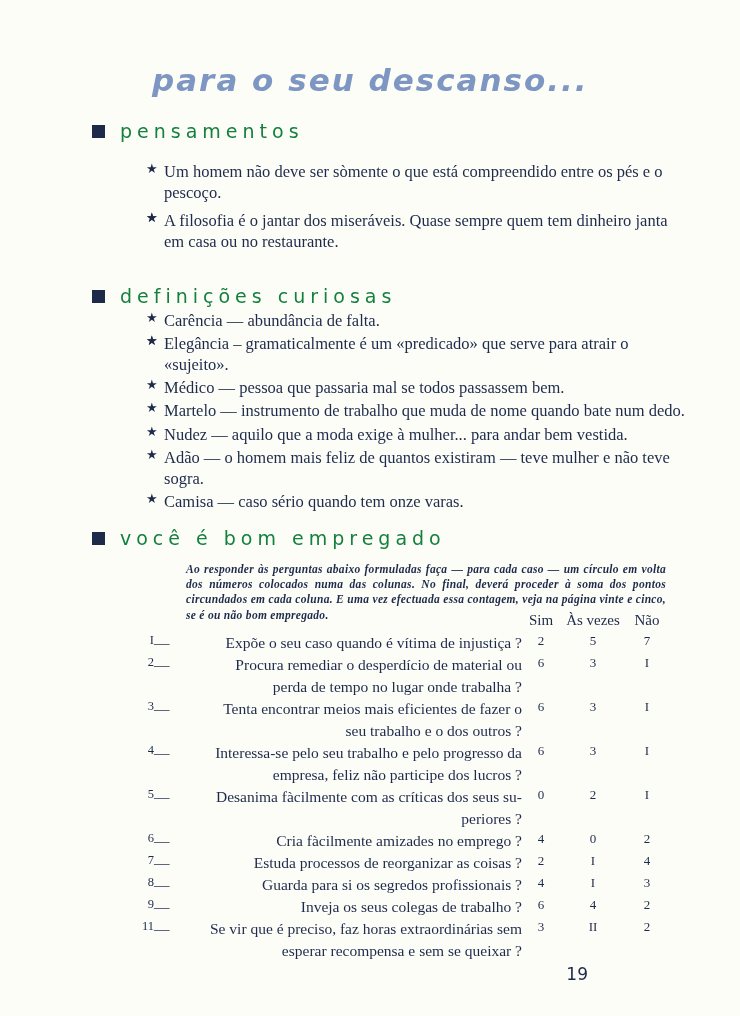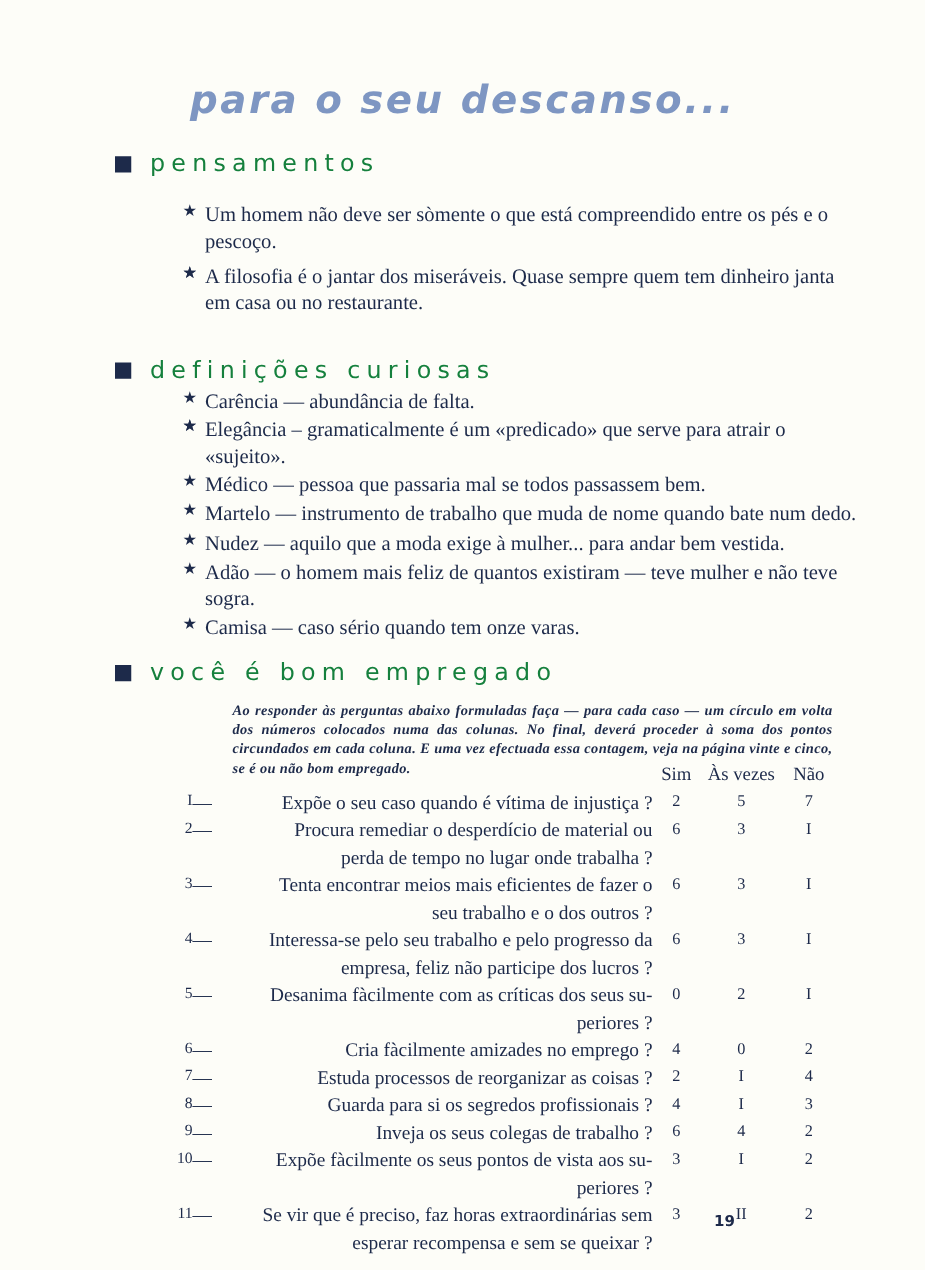--- a/index.html
+++ b/index.html
@@ -159,22 +159,22 @@
     line-height: 1.42;
     vertical-align: top;
   }
   .second-line { display: block; }
   
   .page-number {
     position: absolute;
     right: 56px;
     bottom: 32px;
     font-family: "DejaVu Sans", sans-serif;
-    font-weight: bold;
-    font-size: 12px;
+    font-weight: normal;
+    font-size: 17px;
     color: #1d2a4a;
   }
 </style>
 </head>
 <body>
 
 <div class="page">
 
   <div class="masthead">para o seu descanso...</div>
 
@@ -286,28 +286,20 @@
         </tr>
         <tr>
           <td class="num">9</td>
           <td class="dash">—</td>
           <td class="qtext"><span>Inveja os seus colegas de trabalho ?</span><span class="second-line"></span></td>
           <td class="ans">6</td>
           <td class="ans">4</td>
           <td class="ans">2</td>
         </tr>
         <tr>
-          <td class="num">10</td>
-          <td class="dash">—</td>
-          <td class="qtext"><span>Expõe fàcilmente os seus pontos de vista aos su-</span><span class="second-line">periores ?</span></td>
-          <td class="ans">3</td>
-          <td class="ans">I</td>
-          <td class="ans">2</td>
-        </tr>
-        <tr>
           <td class="num">11</td>
           <td class="dash">—</td>
           <td class="qtext"><span>Se vir que é preciso, faz horas extraordinárias sem</span><span class="second-line">esperar recompensa e sem se queixar ?</span></td>
           <td class="ans">3</td>
           <td class="ans">II</td>
           <td class="ans">2</td>
         </tr>
       </tbody>
     </table>
   </div>

